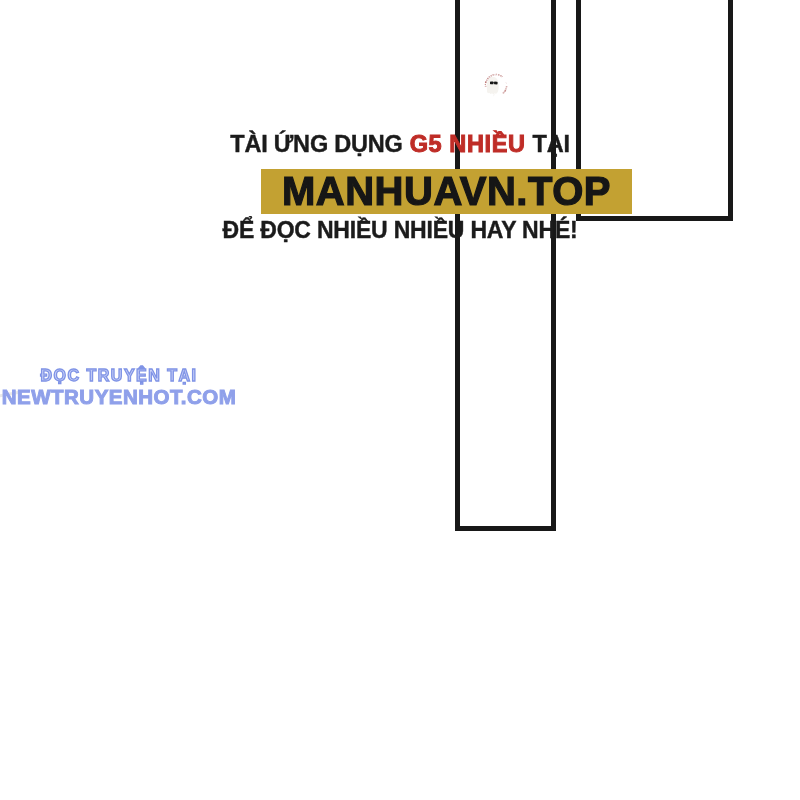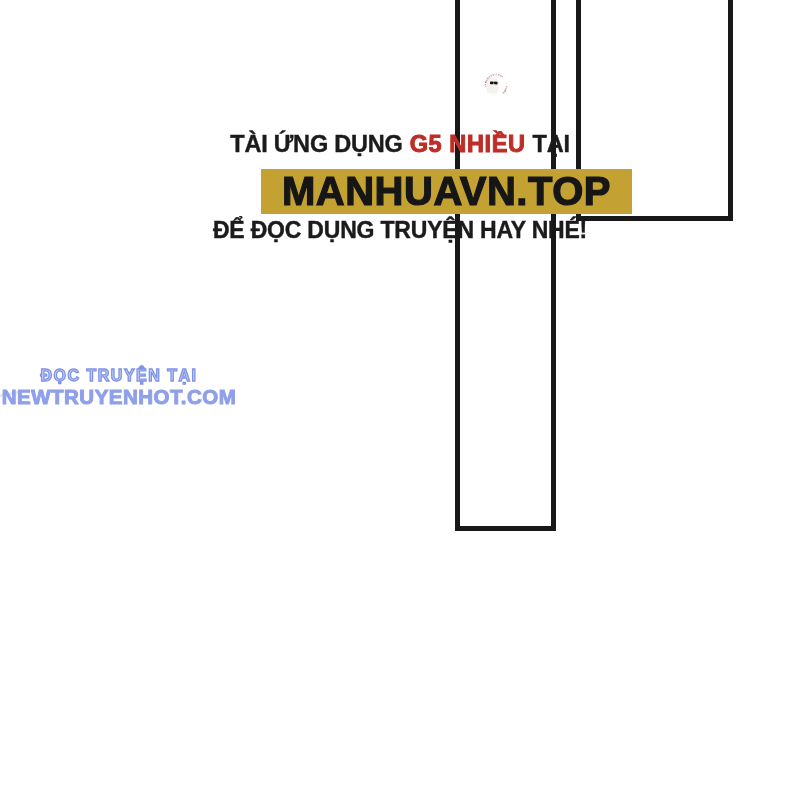--- a/index.html
+++ b/index.html
@@ -51,21 +51,21 @@
   <div id="wm-line1" class="center-wm">
     <span>TÀI ỨNG DỤNG</span>
     <span class="hl">G5 NHIỀU</span>
     <span>TẠI</span>
   </div>
 
   <div id="wm-banner">
     <span>MANHUAVN.TOP</span>
   </div>
 
-  <div id="wm-line3" class="center-wm">ĐỂ ĐỌC DỤNG TRUYỆN HAY NHÉ!</div>
+  <div id="wm-line3" class="center-wm">ĐỂ ĐỌC NHIỀU NHIỀU HAY NHÉ!</div>
 
   <svg id="ghost-logo" viewBox="480 25 610 150" width="130" height="125" aria-hidden="true">
     <svg x="480" y="25" viewBox="480 25 130 125" width="130" height="125">
       <defs>
         <path id="arcPath" d="M 510 100 A 46.4 46.4 0 1 1 578 130" fill="none"></path>
       </defs>
 
       <path fill="#f5f3ef" d="M 512 96
                C 511 68, 523 50, 540 50
                C 557 50, 569 67, 568 95

